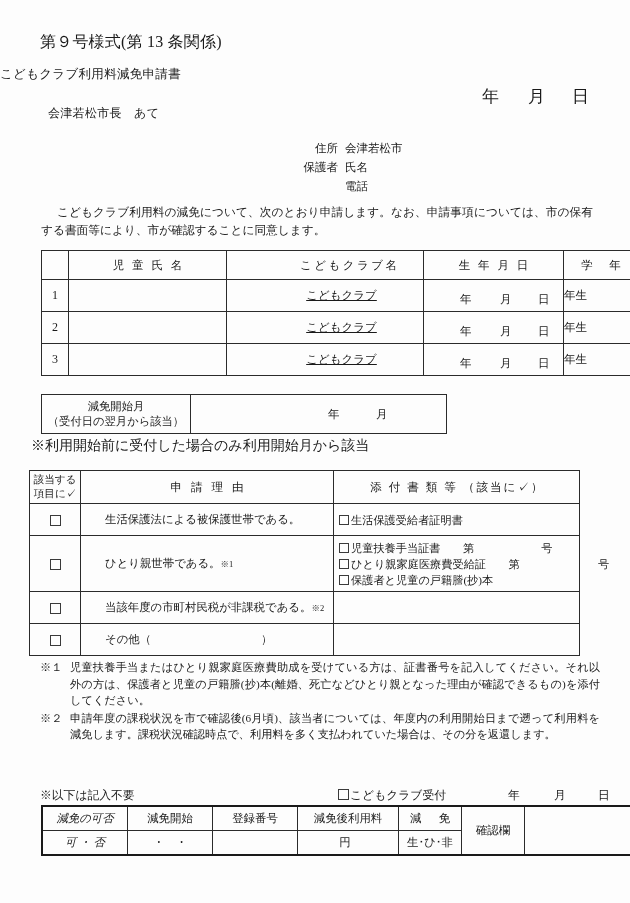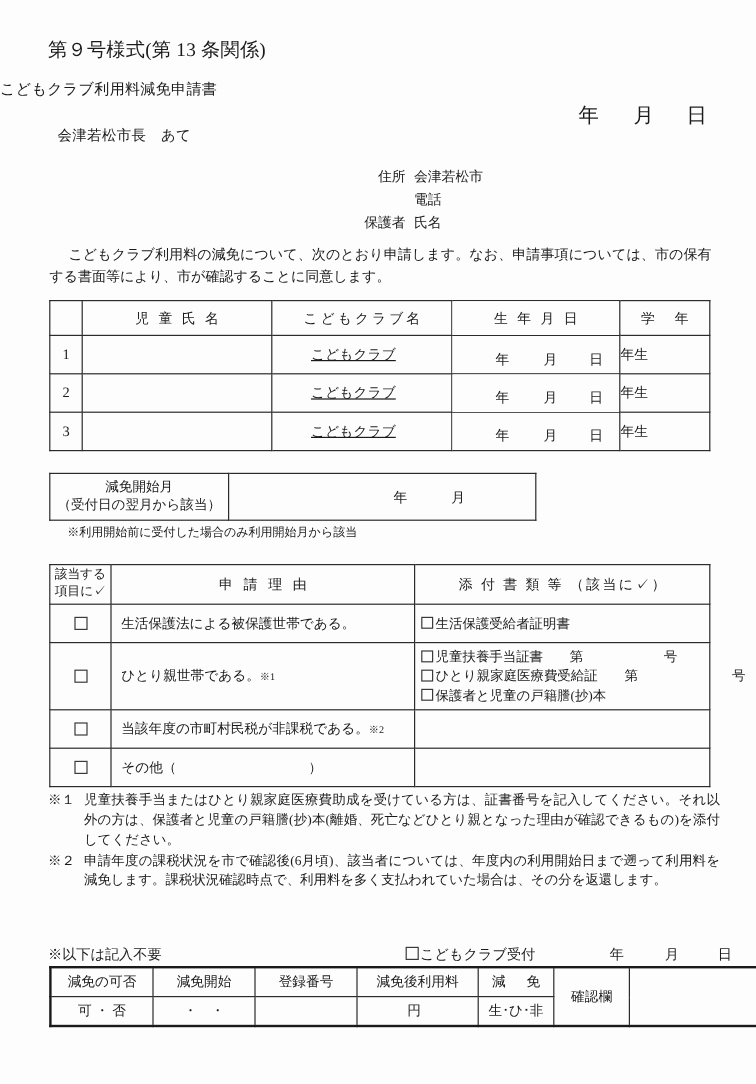--- a/index.html
+++ b/index.html
@@ -110,21 +110,21 @@
   }
   .children-table th {
     height: 28px;
     text-align: center;
     letter-spacing: 2.5px;
     text-indent: 2.5px;
   }
   .children-table td { height: 31px; }
   .c-no { width: 26px; text-align: center; font-size: 12px; }
   .c-name { width: 157px; }
-  .c-club { width: 149px; text-align: center; }
+  .c-club { width: 149px; text-align: center; padding-left: 47px; }
   .c-club .clubtxt { padding-right: 14px; text-decoration: underline; }
   .c-birth { width: 139px; position: relative; }
   .c-grade { width: 74px; text-align: left; }
   .c-grade .gradetxt { padding-right: 10px; }
   .birth-fields {
     display: flex;
     justify-content: flex-end;
     align-items: flex-end;
     height: 100%;
     padding: 0 12px 4px 0;
@@ -158,29 +158,29 @@
     height: 100%;
     padding-right: 58px;
     box-sizing: border-box;
   }
   .start-fields span { display: inline-block; text-align: left; }
   .start-fields .s-y { width: 48px; }
   .start-fields .s-m { width: 12px; }
 
   .note-under-start {
     position: absolute;
-    left: 56px;
+    left: 31px;
     top: 437px;
-    font-size: 10px;
+    font-size: 14px;
   }
 
   
   .reasons-table {
     position: absolute;
-    left: 41px;
+    left: 29px;
     top: 470px;
     width: 547px;
   }
   .reasons-table th { height: 32px; }
   .r-check-head {
     width: 50px;
     text-align: center;
     line-height: 14px;
     font-size: 10.6px;
   }
@@ -200,21 +200,21 @@
   .reasons-table td { vertical-align: middle; }
   .r-check { text-align: center; }
   .chk {
     display: inline-block;
     width: 9px;
     height: 9px;
     border: 1px solid #3a3a3a;
     background: #fdfdfd;
     vertical-align: middle;
   }
-  .r-reason { padding: 0 0 0 8px; font-size: 11.4px; }
+  .r-reason { padding: 0 0 0 24px; font-size: 11.4px; }
   .r-reason .sup { font-size: 8.5px; vertical-align: baseline; }
   .r-docs { padding: 0 0 0 5px; font-size: 11.2px; line-height: 16px; }
   .r-docs .dline { white-space: nowrap; display: block; }
   .r-docs .bx {
     display: inline-block;
     width: 8px;
     height: 8px;
     border: 1px solid #3a3a3a;
     margin-right: 2px;
     vertical-align: -1px;
@@ -271,21 +271,21 @@
     left: 41px;
     top: 805px;
     width: 547px;
     border: 2px solid #1a1a1a;
   }
   .office-table td {
     height: 23px;
     text-align: center;
     font-size: 11.4px;
   }
-  .o-kahi { width: 84px; }
+  .o-kahi { width: 84px; font-style: italic; }
   .o-start { width: 84px; }
   .o-regno { width: 84px; }
   .o-fee { width: 100px; }
   .o-genmen { width: 62px; letter-spacing: 3px; text-indent: 3px; }
   .o-kakunin { width: 62px; }
   .o-blank { width: 147px; }
   .o-fee-val { text-align: right; padding-right: 6px; }
   .o-genmen-val { letter-spacing: 0; text-indent: 0; font-size: 11px; }
 </style>
 </head>
@@ -301,24 +301,24 @@
     <span class="g-y">年</span><span class="g-m">月</span><span class="g-d">日</span>
   </div>
 
   <div class="addressee">会津若松市長　あて</div>
 
   <div class="applicant-block">
     <div class="applicant-row">
       <span class="lbl">住所</span><span class="fld">会津若松市</span>
     </div>
     <div class="applicant-row">
-      <span class="lbl"></span><span class="fld">電話</span>
+      <span class="lbl">保護者</span><span class="fld">氏名</span>
     </div>
     <div class="applicant-row">
-      <span class="lbl">保護者</span><span class="fld">氏名</span>
+      <span class="lbl"></span><span class="fld">電話</span>
     </div>
   </div>
 
   <div class="intro">
     <span class="indent">こどもクラブ利用料の減免について、次のとおり申請します。なお、申請事項については、市の保有する書面</span><span>等により、市が確認することに同意します。</span>
   </div>
 
   <table class="children-table">
     <tbody>
         <tr>

